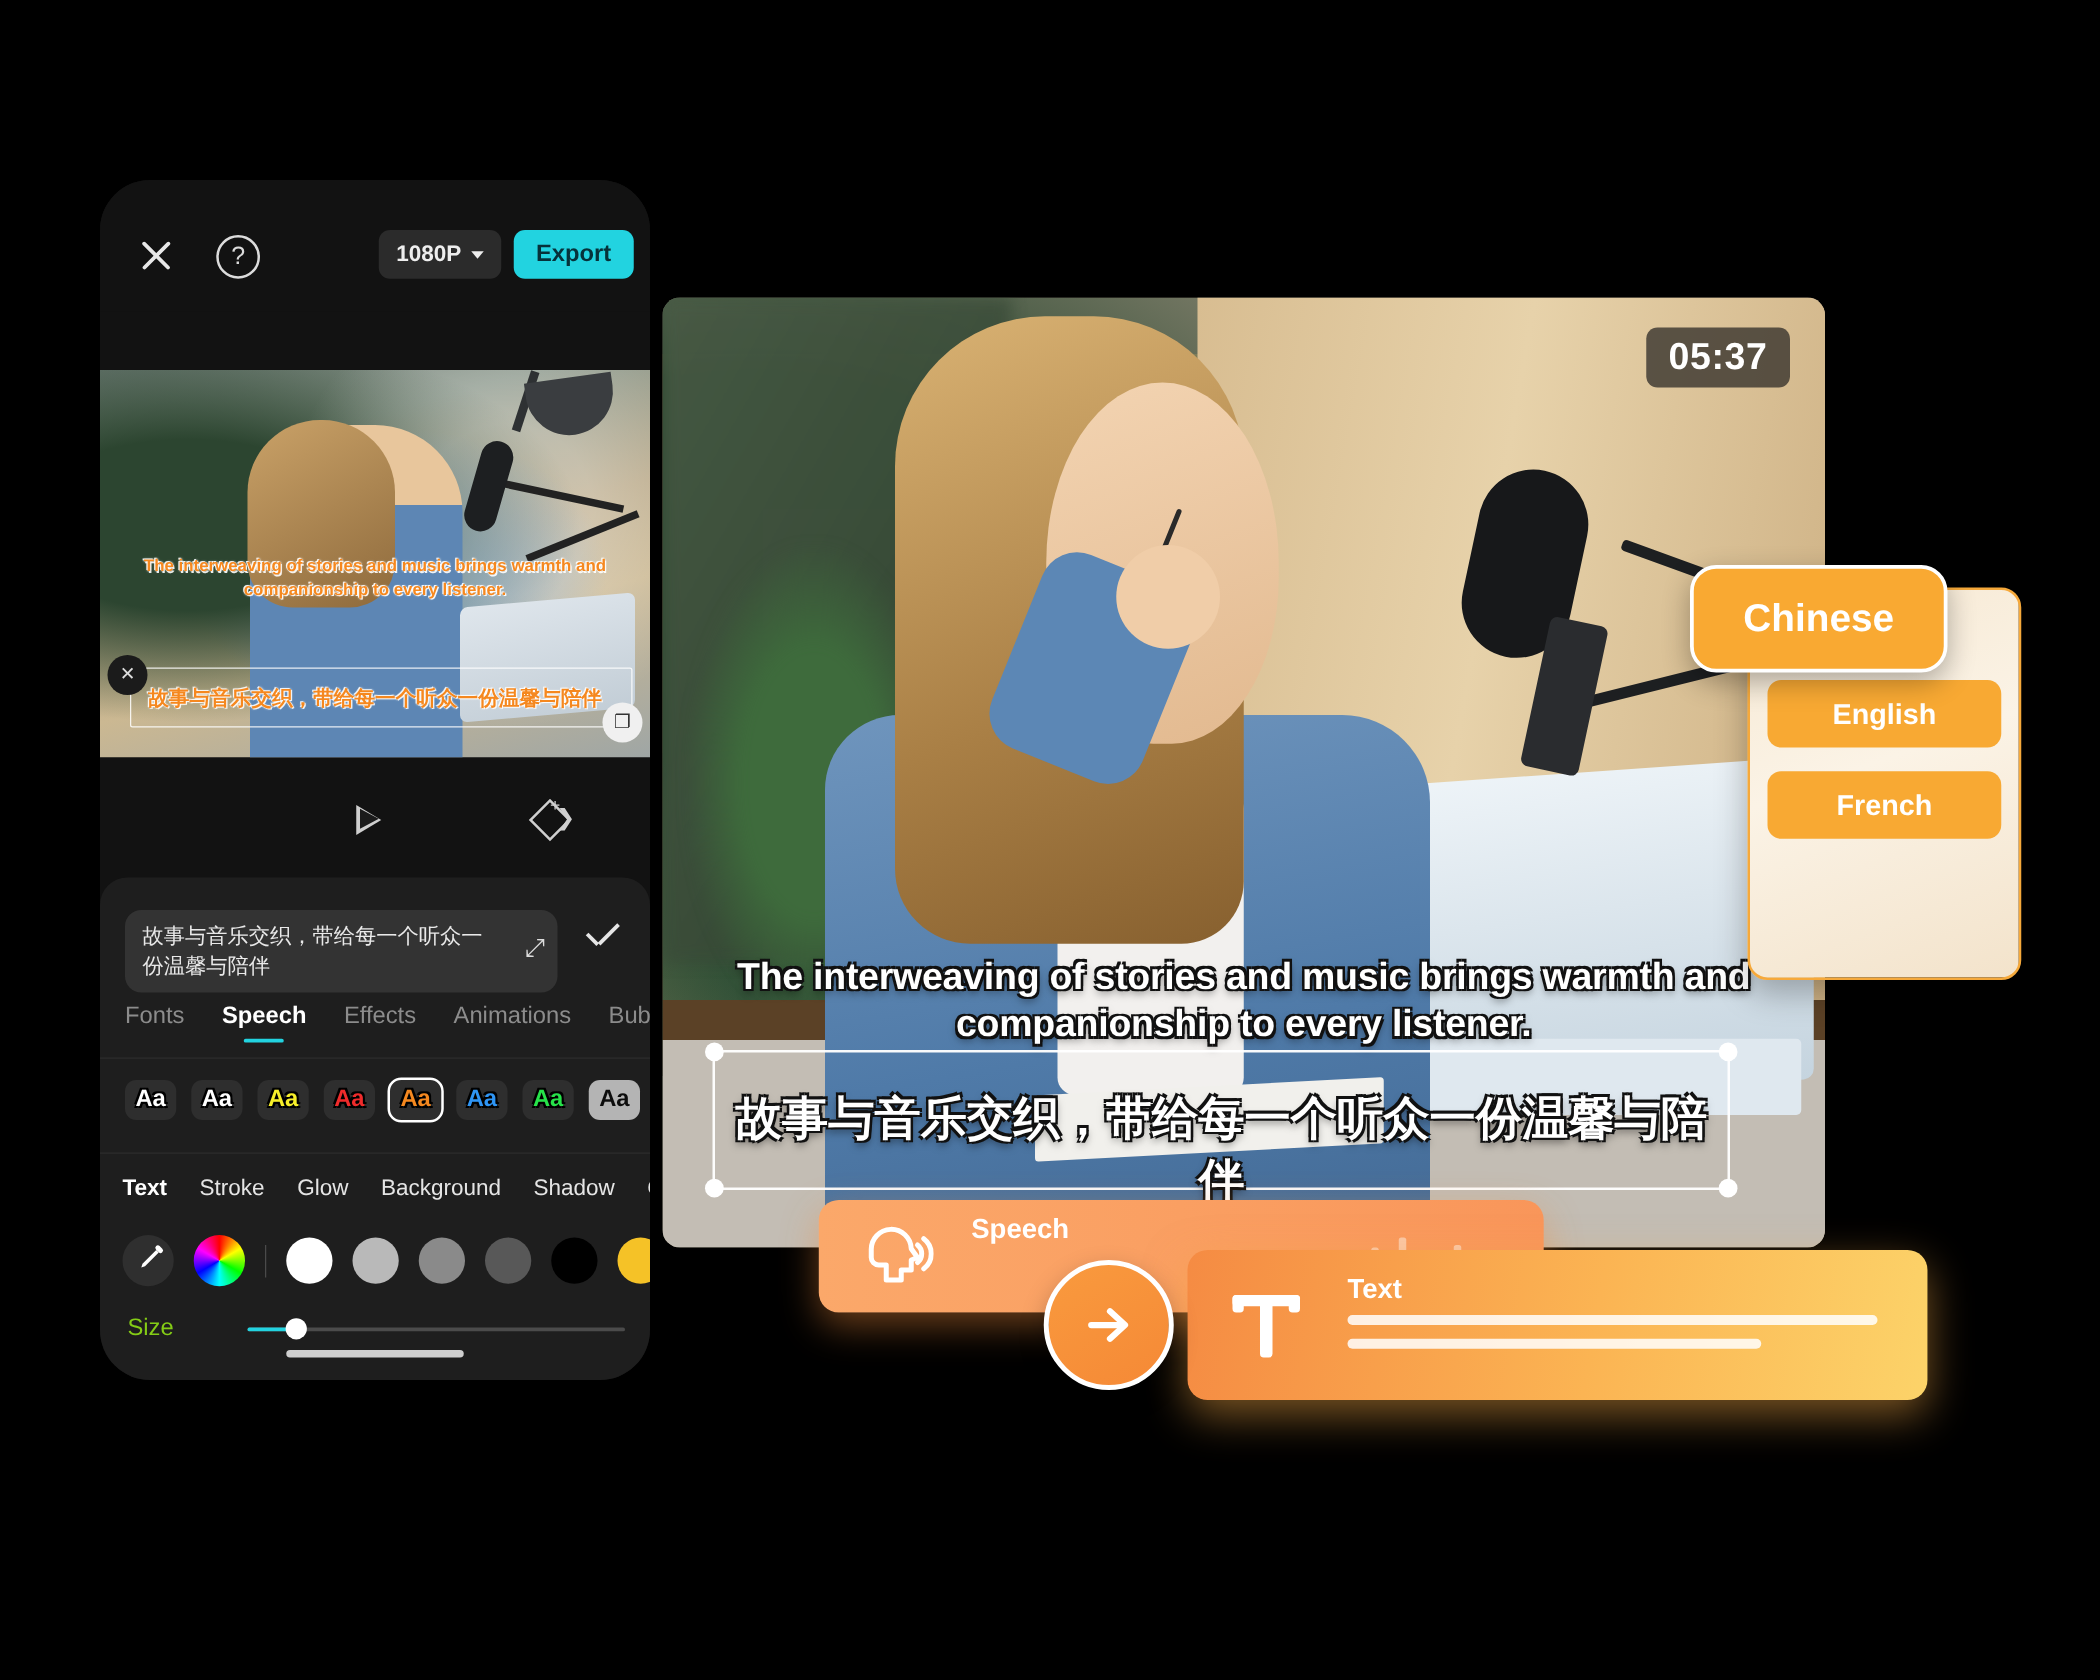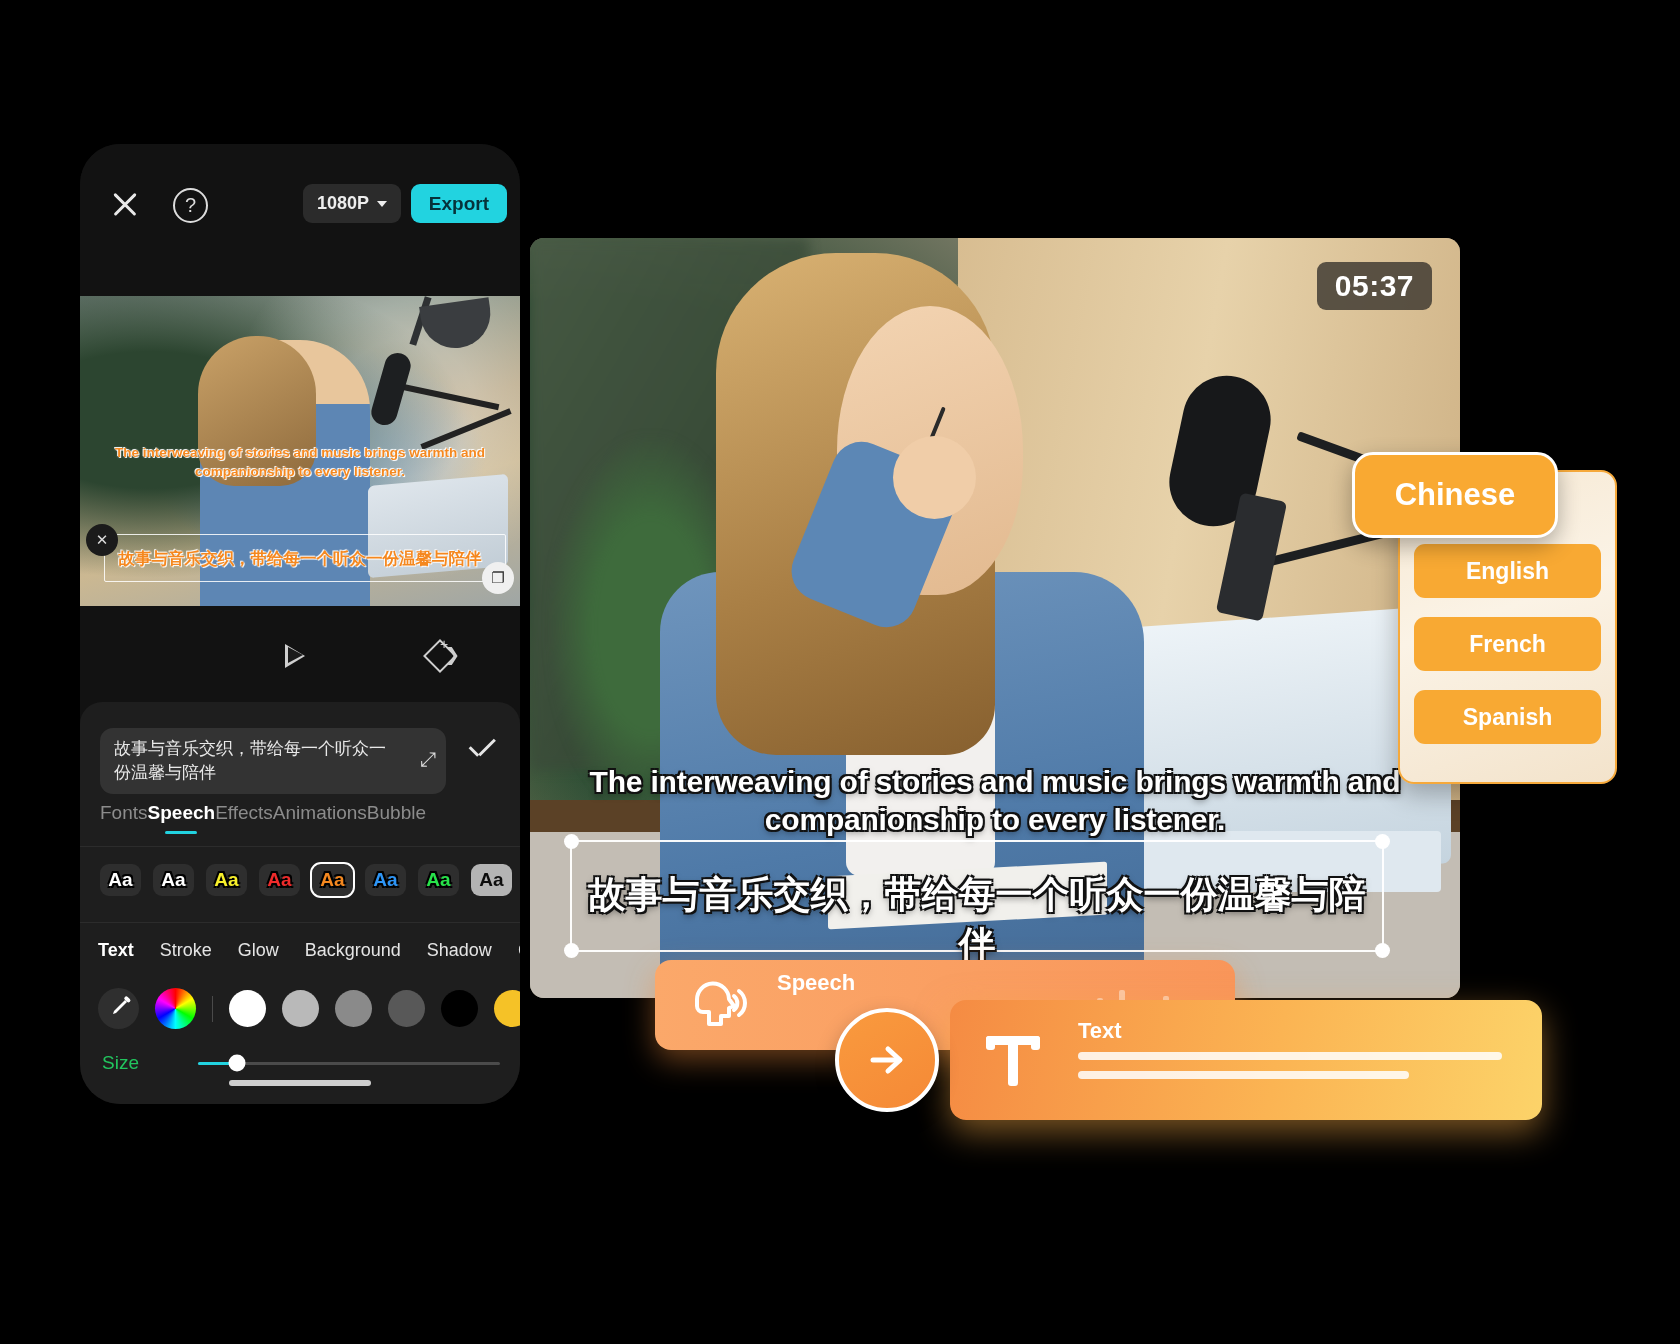--- a/index.html
+++ b/index.html
@@ -66,21 +66,21 @@
   .ph-kf i{position:absolute;left:16px;top:-4px;color:#cfcfcf;font-size:14px;font-style:normal;}
 
   .ph-panel{position:absolute;left:0;top:558px;width:440px;height:402px;background:#1e1e1e;border-radius:22px 22px 0 0;}
   .ph-textfield{position:absolute;left:20px;top:26px;width:346px;min-height:52px;background:#333;border-radius:13px;
      color:#e9e9e9;font-size:17px;line-height:1.42;padding:9px 46px 9px 14px;box-sizing:border-box;}
   .ph-expand{position:absolute;right:84px;top:46px;color:#ddd;font-size:20px;transform:rotate(0deg);}
   .ph-check{position:absolute;right:22px;top:42px;width:30px;height:16px;}
   .ph-check:before{content:"";position:absolute;left:0;top:6px;width:12px;height:2.8px;background:#e6e6e6;transform:rotate(45deg);}
   .ph-check:after{content:"";position:absolute;left:8px;top:2px;width:22px;height:2.8px;background:#e6e6e6;transform:rotate(-45deg);}
 
-  .ph-tabs{position:absolute;left:20px;top:100px;display:flex;}
+  .ph-tabs{position:absolute;left:20px;top:100px;display:flex;gap:30px;}
   .ph-tab{color:#8c8c8c;font-size:19px;position:relative;padding-bottom:10px;}
   .ph-tab.active{color:#fff;font-weight:700;}
   .ph-tab.active:after{content:"";position:absolute;left:50%;transform:translateX(-50%);bottom:0;width:32px;height:3.2px;background:#22d3e0;border-radius:2px;}
   .ph-div{position:absolute;left:0;right:0;top:144px;height:1px;background:#2c2c2c;}
 
   .ph-styles{position:absolute;left:20px;top:162px;display:flex;gap:12px;}
   .sw{width:41px;height:32px;border-radius:9px;display:flex;align-items:center;justify-content:center;
      font-size:19px;font-weight:800;background:#2e2e2e;box-sizing:border-box;}
   .sw.sel{outline:2px solid #fff;outline-offset:0;}
 
@@ -89,21 +89,21 @@
   .prop{color:#e5e5e5;font-size:18px;} .prop.active{color:#fff;font-weight:700;}
 
   .ph-colors{position:absolute;left:18px;top:286px;display:flex;align-items:center;gap:16px;}
   .cdot{width:37px;height:37px;border-radius:50%;}
   .cpick{width:41px;height:41px;border-radius:50%;background:#2f2f2f;position:relative;}
   .cwheel{width:41px;height:41px;border-radius:50%;
      background:conic-gradient(#ff0000,#ffff00,#00ff00,#00ffff,#0000ff,#ff00ff,#ff0000);}
   .csep{width:1px;height:26px;background:#4a4a4a;}
 
   .srow{position:absolute;left:22px;right:20px;display:flex;align-items:center;}
-  .slabel{color:#22c55e;font-size:19px;width:96px;}
+  .slabel{color:#84cc16;font-size:19px;width:96px;}
   .strack{position:relative;flex:1;height:3px;background:#4b4b4b;border-radius:2px;}
   .sfill{position:absolute;left:0;top:0;height:3px;background:#22d3e0;border-radius:2px;}
   .sknob{position:absolute;top:50%;transform:translate(-50%,-50%);width:17px;height:17px;background:#fff;border-radius:50%;}
   .ph-home{position:absolute;left:50%;transform:translateX(-50%);bottom:18px;width:142px;height:6px;background:#cfcfcf;border-radius:3px;}
 
   
   .video{position:absolute;left:530px;top:238px;width:930px;height:760px;border-radius:14px;overflow:hidden;}
   .v-bg{position:absolute;inset:0;
      background:
        radial-gradient(ellipse at 8% 28%, #2d4a32 0 20%, transparent 52%),
@@ -315,21 +315,20 @@
     <div class="v-handle" style="right:-8px;top:-8px;"></div>
     <div class="v-handle" style="left:-8px;bottom:-8px;"></div>
     <div class="v-handle" style="right:-8px;bottom:-8px;"></div>
     <div class="v-sub-cn">故事与音乐交织，带给每一个听众一份温馨与陪伴</div>
   </div>
 </div>
 
 <div class="langpanel">
   <div class="langpill" style="top:145px;">French</div>
   <div class="langpill" style="top:72px;">English</div>
-  <div class="langpill" style="top:218px;">Spanish</div>
 </div>
 <div class="langsel">Chinese</div>
 
 <div class="speechbar">
   <div class="spwave">
     <i style="height:22px"></i>
       <i style="height:40px"></i>
       <i style="height:14px"></i>
       <i style="height:52px"></i>
     <i style="height:30px"></i>

